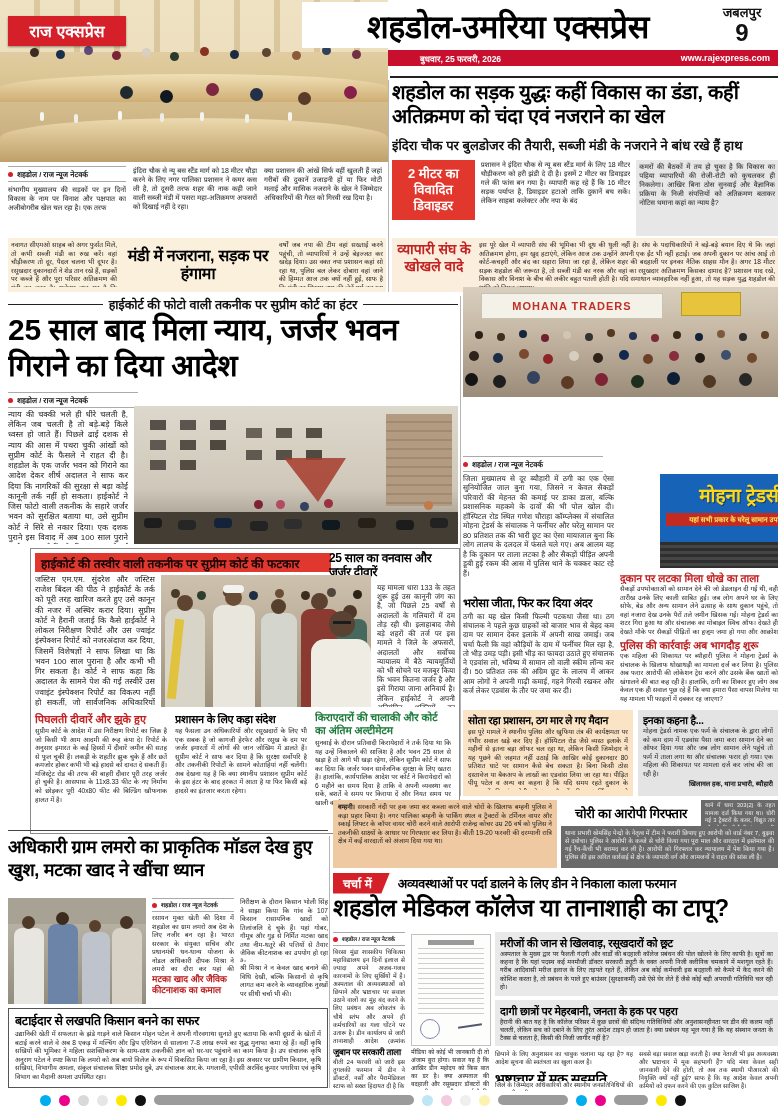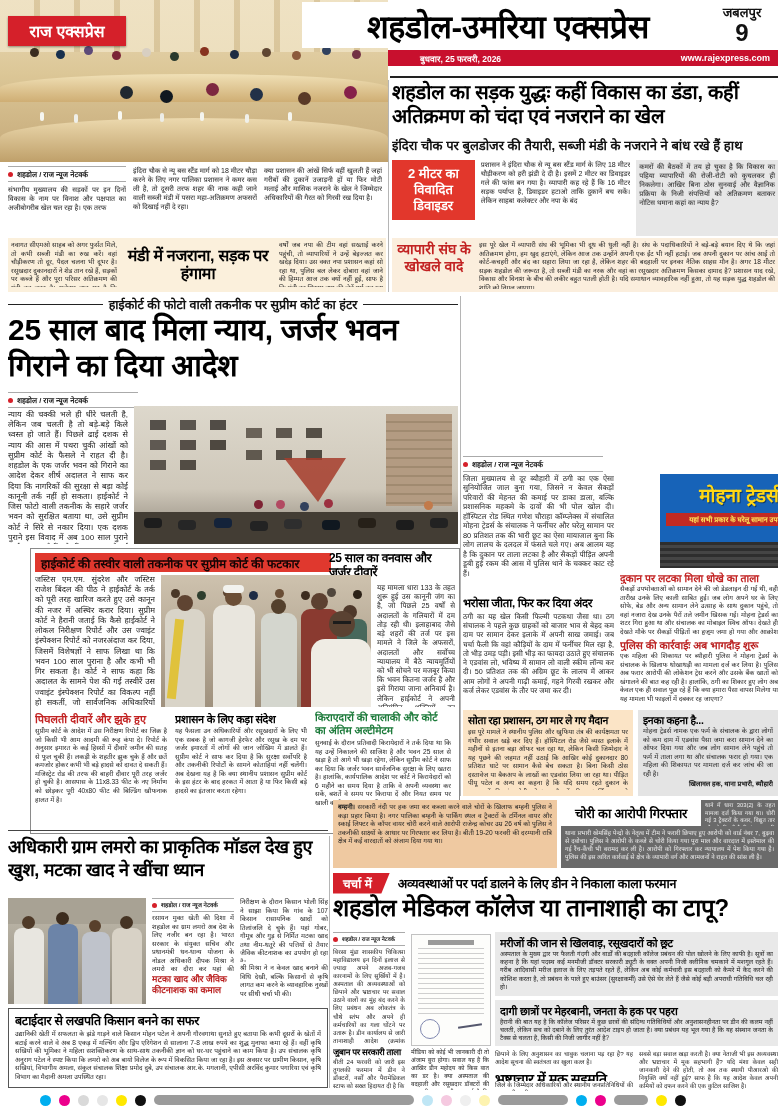--- a/index.html
+++ b/index.html
@@ -153,20 +153,29 @@
       </div>
       <div style="width:136px;">
         <div class="subh-grn clip" style="font-size:10.5px;height:26px;line-height:1.2;">किराएदारों की चालाकी और कोर्ट का अंतिम अल्टीमेटम</div>
         <div class="b65 clip" style="height:88px;margin-top:2px;">सुनवाई के दौरान प्रतिवादी किरायेदारों ने तर्क दिया था कि यह उन्हें निकालने की साजिश है और भवन 25 साल से खड़ा है तो आगे भी खड़ा रहेगा, लेकिन सुप्रीम कोर्ट ने साफ कर दिया कि जर्जर भवन सार्वजनिक सुरक्षा के लिए खतरा है। हालांकि, कार्यपालिक आदेश पर कोर्ट ने किरायेदारों को 6 महीने का समय दिया है ताकि वे अपनी व्यवस्था कर सकें, बशर्ते वे समय पर किराया दें और नियत समय पर खाली करने का वचन पत्र दें।</div>
       </div>
     </div>
   </div>
 
   <div class="abs vline" style="left:460px;top:296px;height:500px;"></div>
 
+  <div class="abs" style="left:463px;top:287px;width:315px;height:110px;background:linear-gradient(180deg,#d9cfc0 0%,#c6b8a4 40%,#9a8c78 100%);overflow:hidden;">
+    <div class="abs" style="left:18px;top:6px;width:180px;height:24px;background:#f4f1e8;border:1px solid #c9c2b2;display:flex;align-items:center;justify-content:center;">
+      <span style="color:#c03028;font-weight:bold;font-size:11px;letter-spacing:1px;">MOHANA TRADERS</span>
+    </div>
+    <div class="abs" style="left:218px;top:5px;width:58px;height:22px;background:#e8c43c;border:1px solid #b89a20;"></div>
+    <div class="abs head-dots" style="left:12px;top:44px;width:8px;height:8px;background:#2c2118;box-shadow:22px 2px 0 #402e1f,44px -1px 0 #16263c,66px 3px 0 #6e2231,88px 0 0 #cfc6b6,110px 2px 0 #333,132px -2px 0 #54381f,154px 1px 0 #23344e,176px 3px 0 #7c2836,198px 0 0 #3a2a1c,220px 2px 0 #122238,242px -1px 0 #7c5a3e,264px 2px 0 #2c2c2c,286px 0 0 #5e4026;"></div>
+    <div class="abs head-dots" style="left:6px;top:64px;width:10px;height:10px;background:#30231a;box-shadow:24px 2px 0 #1c2c44,50px -2px 0 #7a4a30,74px 3px 0 #8e2424,100px 0 0 #d6cfc0,124px 2px 0 #30231a,150px -1px 0 #0f2a4e,174px 3px 0 #6b4026,200px 0 0 #872d3d,226px 2px 0 #241c14,252px -1px 0 #3c506e,278px 2px 0 #70482e;"></div>
+    <div class="abs head-dots" style="left:2px;top:86px;width:13px;height:13px;background:#141414;box-shadow:28px 2px 0 #1e1e1e,62px -2px 0 #33435e,96px 3px 0 #5c3a24,130px 0 0 #7e2334,166px 2px 0 #1e2e1e,202px -1px 0 #0e1e34,238px 2px 0 #503823,274px 0 0 #272727;"></div>
+  </div>
 
   <div class="abs" style="left:463px;top:456px;width:140px;">
     <div class="byl">
         <span class="dot"></span>
         <span>शहडोल / राज न्यूज नेटवर्क</span>
       </div>
   </div>
 
   <div class="abs" style="left:463px;top:474px;width:151px;height:230px;">
     <div class="b clip" style="height:118px;font-size:7.4px;">जिला मुख्यालय से दूर ब्यौहारी में ठगी का एक ऐसा सुनियोजित जाल बुना गया, जिसने न केवल सैकड़ों परिवारों की मेहनत की कमाई पर डाका डाला, बल्कि प्रशासनिक महकमे के दावों की भी पोल खोल दी। हॉस्पिटल रोड स्थित गणेश चौराहा कॉम्प्लेक्स में संचालित मोहना ट्रेडर्स के संचालक ने फर्नीचर और घरेलू सामान पर 80 प्रतिशत तक की भारी छूट का ऐसा मायाजाल बुना कि लोग लालच के दलदल में फंसते चले गए। अब आलम यह है कि दुकान पर ताला लटका है और सैकड़ों पीड़ित अपनी डूबी हुई रकम की आस में पुलिस थाने के चक्कर काट रहे हैं।</div>

